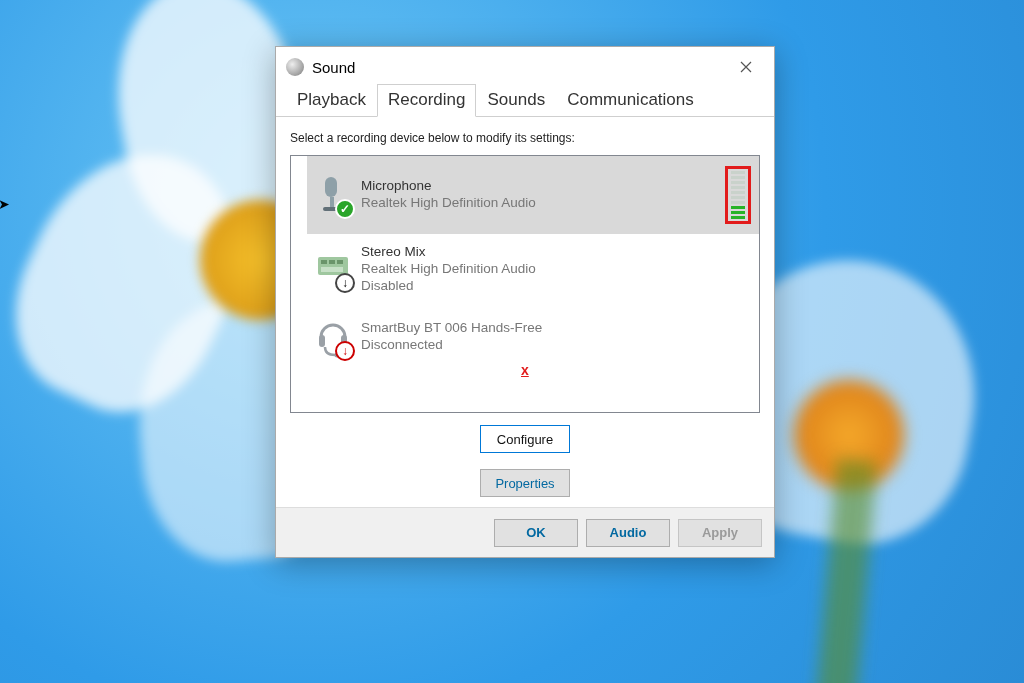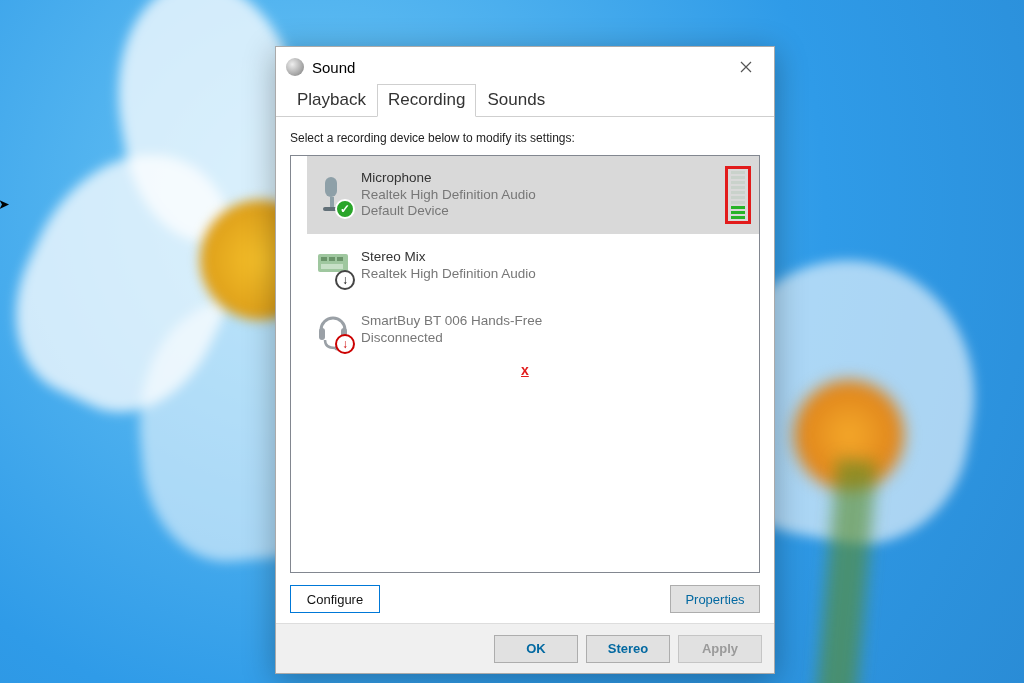--- a/index.html
+++ b/index.html
@@ -14,21 +14,21 @@
   .p2 { width: 200px; height: 260px; left: 30px; top: 150px; transform: rotate(25deg);}
   .p3 { width: 200px; height: 260px; left: 140px; top: 300px; transform: rotate(-5deg); background: rgba(255,255,255,0.55);}
   .p4 { width: 260px; height: 280px; right: 50px; top: 260px; transform: rotate(10deg); background: rgba(255,255,255,0.6);}
   .center1 { position:absolute; width:120px; height:120px; left:200px; top:200px; background: radial-gradient(circle,#f5c02a,#d39012); border-radius:50%; filter: blur(6px);}
   .center2 { position:absolute; width:110px; height:110px; right:120px; top:380px; background: radial-gradient(circle,#f5a92a,#d37012); border-radius:50%; filter: blur(8px);}
   .stem { position:absolute; width:40px; height:300px; right:160px; top:460px; background: rgba(90,140,40,0.6); filter: blur(8px); transform: rotate(5deg);}
 
   .cursor { position:absolute; left:-2px; top:196px; font-size:14px; color:#000; }
 
   .dialog {
-    position: absolute; left: 275px; top: 46px; width: 500px; height: 628px;
+    position: absolute; left: 275px; top: 46px; width: 500px; height: 512px;
     background: #ffffff; border: 1px solid #aaa;
     box-shadow: 0 6px 30px rgba(0,0,0,0.3);
     display: flex; flex-direction: column;
   }
   .titlebar {
     height: 40px; display: flex; align-items: center; padding: 0 6px 0 10px;
   }
   .title-icon { width:18px; height:18px; margin-right:8px; border-radius:50%; background: radial-gradient(circle at 35% 35%, #eee, #aaa 60%, #777); }
   .title-text { font-size: 15px; color:#000; flex:1; }
   .close-btn { width:44px; height:100%; display:flex; align-items:center; justify-content:center; color:#555; font-size:14px; }
@@ -79,21 +79,21 @@
   .level-meter-box {
     border: 3px solid #e21b1b; padding:2px 4px; display:flex; flex-direction:column-reverse; gap:2px;
     height:58px; width:26px; align-items:center;
   }
   .bar { width:14px; height:3px; background:#c9d2cb; }
   .bar.on { background:#27b327; }
 
   .annot-x { position:absolute; left:230px; top:206px; color:#e21b1b; font-weight:bold; font-size:14px; text-decoration: underline;}
 
   .button-row {
-    display:flex; align-items:center; gap:8px; padding-top:12px;
+    display:flex; align-items:center; gap:8px; padding-top:12px;flex-direction:column;
   }
   .spacer { flex:1; }
   .btn {
     min-width: 90px; height:28px; font-size:13px; color:#0369a1;
     background:#e1e1e1; border:1px solid #adadad;
     display:flex; align-items:center; justify-content:center;
     cursor: default;
   }
   .btn.primary-outline { background:#fff; border:1px solid #0078d7; color:#111; }
   .btn.disabled { color:#9a9a9a; background:#e1e1e1; border:1px solid #c5c5c5; }
@@ -127,40 +127,40 @@
       <svg width="12" height="12" viewBox="0 0 12 12">
           <path d="M1 1 L11 11 M11 1 L1 11" stroke="currentColor" stroke-width="1.2" fill="none"></path>
         </svg>
     </div>
   </div>
 
   <div class="tabs-row">
     <div class="tab">Playback</div>
     <div class="tab active">Recording</div>
     <div class="tab">Sounds</div>
+    <div class="tab">Communications</div>
   </div>
 
   <div class="content">
     <div class="instruction">Select a recording device below to modify its settings:</div>
 
     <div class="device-list" style="position:relative;">
 
       <div class="device selected">
         <div class="dev-icon-wrap">
           <svg viewBox="0 0 36 44">
               <rect x="10" y="4" width="12" height="20" rx="6" fill="#8ea0a8"></rect>
               <rect x="15" y="24" width="4" height="10" fill="#8ea0a8"></rect>
               <rect x="8" y="34" width="18" height="4" rx="2" fill="#627078"></rect>
             </svg>
           <div class="badge ok"></div>
         </div>
         <div class="dev-text">
           <div class="dev-name">Microphone</div>
           <div class="dev-sub">Realtek High Definition Audio</div>
-          <div class="dev-sub">Default Device</div>
         </div>
         <div class="level-meter-box">
           <div class="bar on"></div>
             <div class="bar on"></div>
             <div class="bar on"></div>
           <div class="bar"></div>
             <div class="bar"></div>
             <div class="bar"></div>
             <div class="bar"></div>
           <div class="bar"></div>
@@ -176,20 +176,21 @@
               <rect x="6" y="13" width="6" height="4" fill="#6a946a"></rect>
               <rect x="14" y="13" width="6" height="4" fill="#6a946a"></rect>
               <rect x="22" y="13" width="6" height="4" fill="#6a946a"></rect>
               <rect x="6" y="20" width="22" height="5" fill="#c7e0c7"></rect>
             </svg>
           <div class="badge down"></div>
         </div>
         <div class="dev-text">
           <div class="dev-name">Stereo Mix</div>
           <div class="dev-sub">Realtek High Definition Audio</div>
+          <div class="dev-sub">Disabled</div>
         </div>
       </div>
 
       <div class="device">
         <div class="dev-icon-wrap">
           <svg viewBox="0 0 36 44">
               <path d="M6 22 a12 12 0 0 1 24 0" stroke="#9aa0a6" stroke-width="3" fill="none"></path>
               <rect x="4" y="20" width="6" height="12" rx="3" fill="#9aa0a6"></rect>
               <rect x="26" y="20" width="6" height="12" rx="3" fill="#9aa0a6"></rect>
               <path d="M10 32 q0 8 10 8" stroke="#9aa0a6" stroke-width="2.5" fill="none"></path>
@@ -208,16 +209,16 @@
 
     <div class="button-row">
       <div class="btn primary-outline">Configure</div>
       <div class="spacer"></div>
       <div class="btn">Properties</div>
     </div>
   </div>
 
   <div class="footer">
     <div class="btn">OK</div>
-    <div class="btn">Stereo</div>
+    <div class="btn">Audio</div>
     <div class="btn disabled">Apply</div>
   </div>
 </div>
 
 </body></html>

